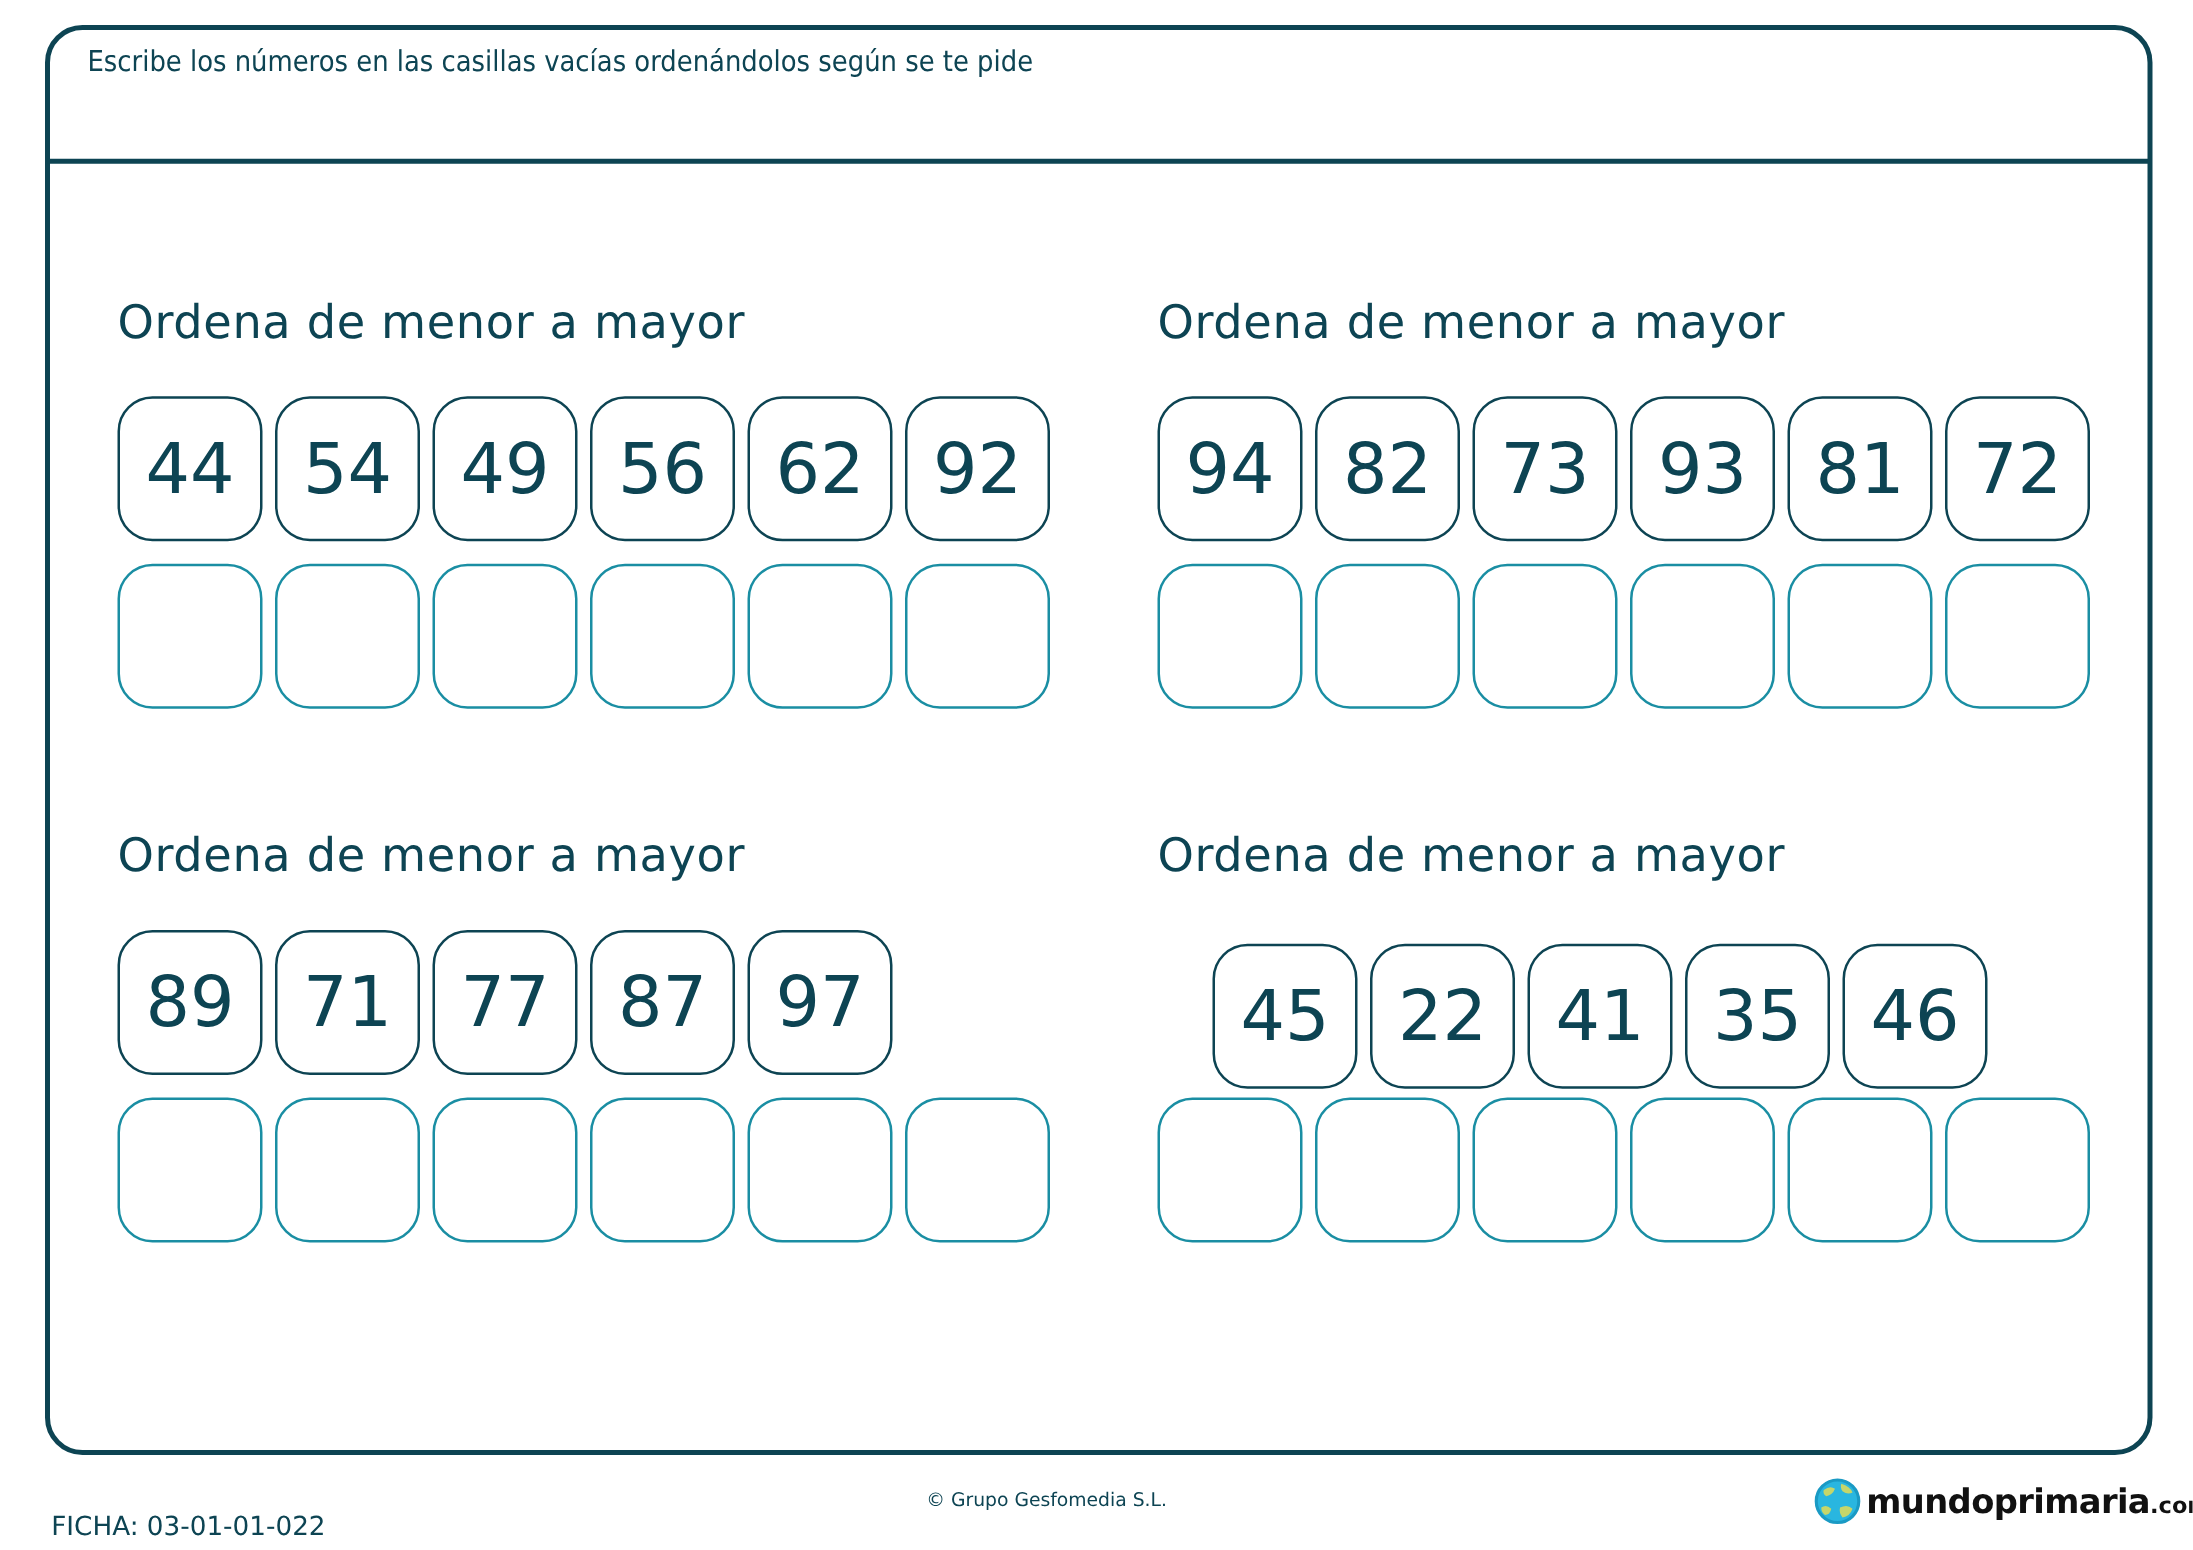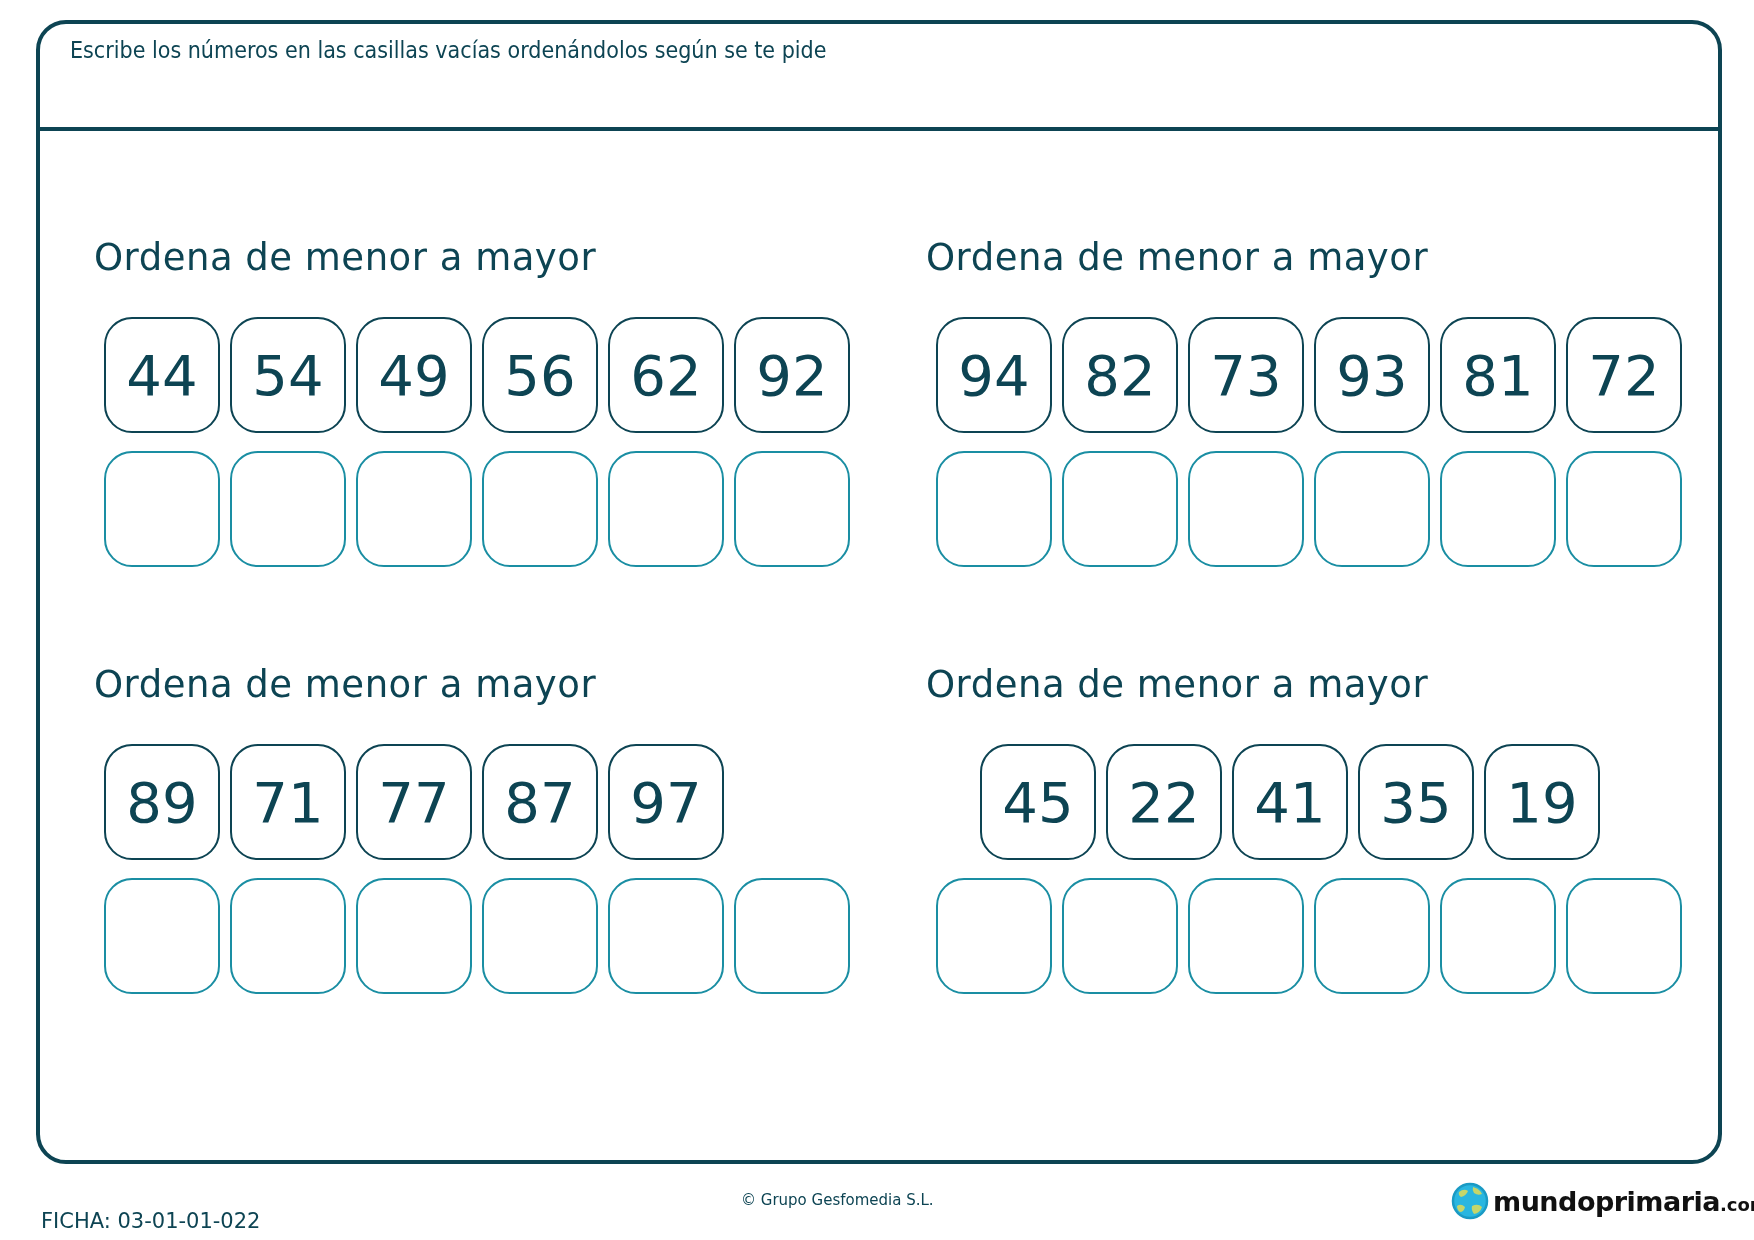--- a/index.html
+++ b/index.html
@@ -5,21 +5,21 @@
   html, body { margin: 0; padding: 0; background: #ffffff; }
   body { width: 1754px; height: 1240px; position: relative; overflow: hidden;
          font-family: "DejaVu Sans", "Liberation Sans", sans-serif; color: #0d4453; }
   .frame { position: absolute; left: 36px; top: 20px; width: 1686px; height: 1144px;
            box-sizing: border-box; border: 4px solid #0d4453; border-radius: 30px; }
   .instruction { position: absolute; left: 70px; top: 37px; font-size: 23px;
                  color: #0d4453; letter-spacing: 0px; transform: scaleX(0.9); transform-origin: left center; white-space: nowrap; }
   .divider { position: absolute; left: 38px; top: 127px; width: 1682px; height: 4px; background: #0d4453; }
   .group { position: absolute; width: 760px; }
   .group-title { position: absolute; left: 0; top: 12px; font-size: 37px; color: #0d4453; white-space: nowrap; letter-spacing: 0.5px; }
-  .row { position: absolute; left: 0; display: flex; gap: 10px; margin-left: 10px; }
+  .row { position: absolute; left: 0; display: flex; gap: 10px; }
   .box { width: 116px; height: 116px; box-sizing: border-box; border-radius: 28px;
          display: flex; align-items: center; justify-content: center; }
   .num-box { border: 2.5px solid #0d4453; font-size: 56px; color: #0d4453; background: #fff; }
   .empty-box { border: 2.5px solid #1a8ea3; background: #fff; cursor: text; }
   .footer-code { position: absolute; left: 41px; top: 1185px; font-size: 21px; color: #0d4453; margin-top: 24px; }
   .footer-copy { position: absolute; left: 741px; top: 1191px; font-size: 15px; color: #0d4453; }
   .logo { position: absolute; left: 1451px; top: 1182px; display: flex; align-items: center; gap: 4px; }
   .logo-text { font-size: 27px; font-weight: bold; color: #111; letter-spacing: -0.5px; }
   .logo-dom { font-size: 18px; font-weight: bold; color: #111; }
 </style>
@@ -84,26 +84,26 @@
     <div class="box empty-box"></div>
     <div class="box empty-box"></div>
     <div class="box empty-box"></div>
     <div class="box empty-box"></div>
     <div class="box empty-box"></div>
   </div>
 </div>
 
 <div class="group" style="left:926px; top:651px;">
   <div class="group-title">Ordena de menor a mayor</div>
-  <div class="row" style="top:93px;padding-left:44px;">
+  <div class="row" style="top:104px;padding-left:44px;">
     <div class="box num-box">45</div>
     <div class="box num-box">22</div>
     <div class="box num-box">41</div>
     <div class="box num-box">35</div>
-    <div class="box num-box">19</div>
+    <div class="box num-box">46</div>
   </div>
   <div class="row" style="top:227px;">
     <div class="box empty-box"></div>
     <div class="box empty-box"></div>
     <div class="box empty-box"></div>
     <div class="box empty-box"></div>
     <div class="box empty-box"></div>
     <div class="box empty-box"></div>
   </div>
 </div>

